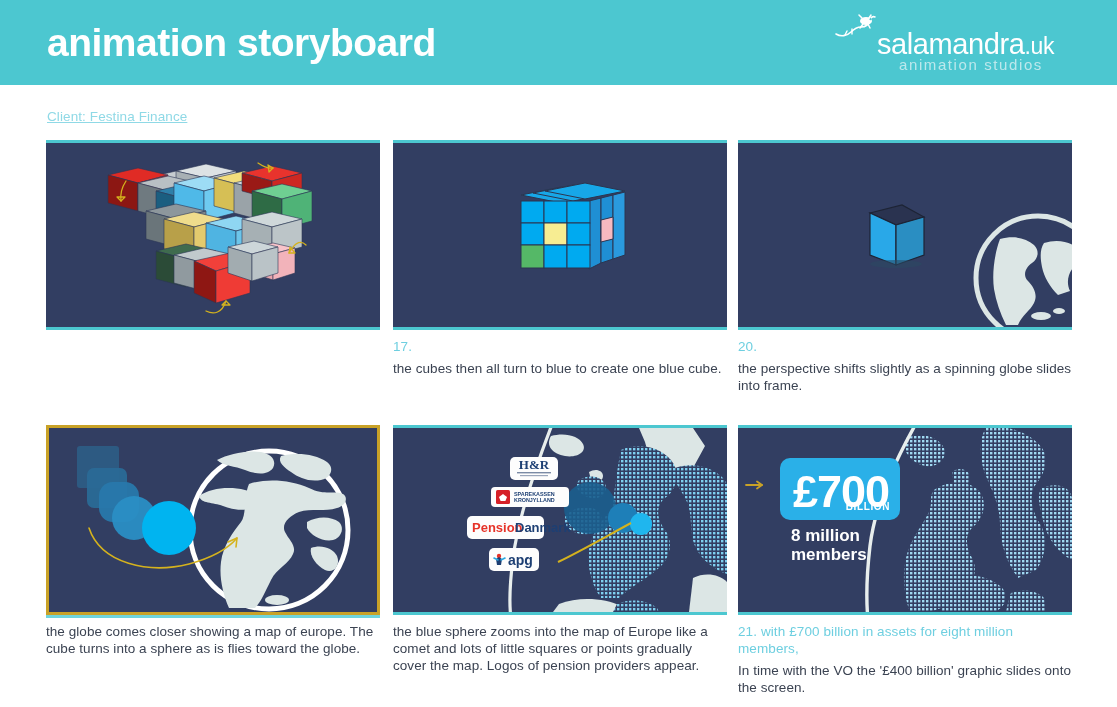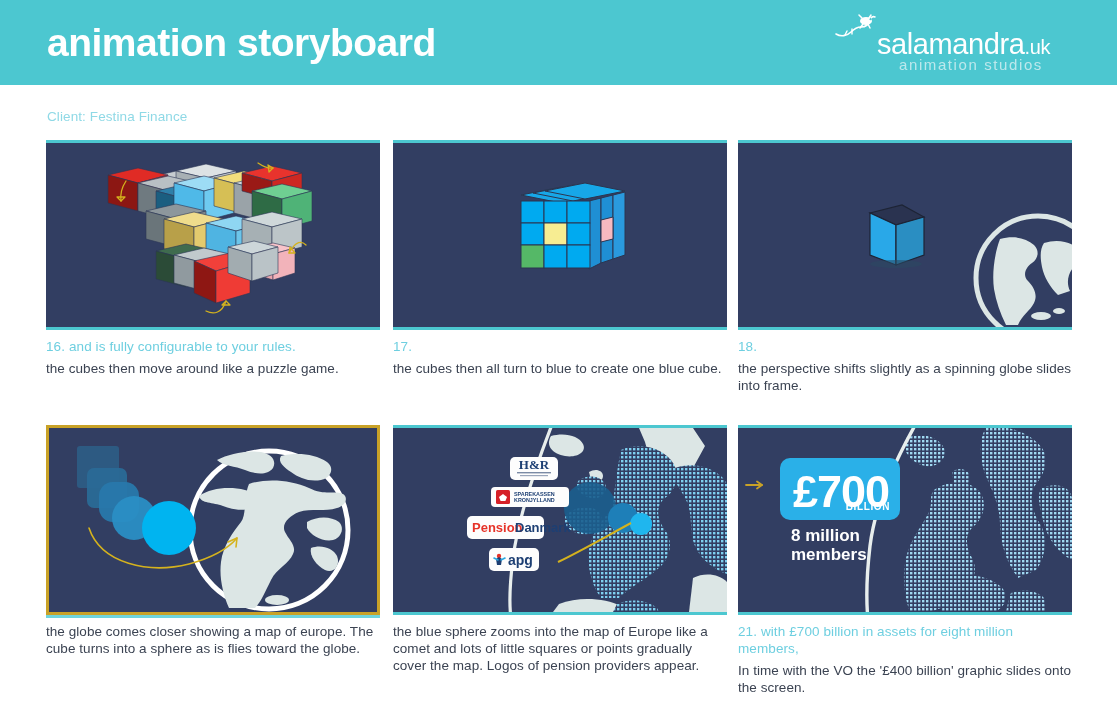--- a/index.html
+++ b/index.html
@@ -21,32 +21,32 @@
     font-size: 39px; font-weight: bold; color: #ffffff;
     letter-spacing: -0.5px; line-height: 48px;
   }
   .logo { position: absolute; right: 38px; top: 12px; width: 250px; height: 62px; }
   .logo-mark { position: absolute; left: 4px; top: 2px; width: 46px; height: 26px; }
   .logo-name {
     position: absolute; left: 48px; top: 16px;
     font-size: 29px; color: #ffffff; letter-spacing: -0.4px;
     font-family: "Liberation Sans", sans-serif;
   }
-  .logo-name .tld { font-size: 20px; }
+  .logo-name .tld { font-size: 23px; }
   .logo-sub {
     position: absolute; left: 70px; top: 44px;
     font-size: 15px; color: #bce8ec; letter-spacing: 1.6px;
   }
 
   
   .meta {
     position: absolute; font-size: 13.5px; color: #8fd9e6;
     letter-spacing: 0.1px; white-space: nowrap;
   }
-  .meta-client { left: 47px; top: 109px; }
+  .meta-client { left: 47px; top: 109px; text-decoration: underline; }
   .meta-project { left: 393px; top: 109px; }
 
   
   .grid { position: absolute; left: 0; top: 0; width: 1117px; height: 707px; }
   .cell { position: absolute; }
   .cell.c0 { left: 46px; }
   .cell.c1 { left: 393px; }
   .cell.c2 { left: 738px; }
   .cell.r0 { top: 140px; }
   .cell.r1 { top: 425px; }
@@ -226,24 +226,20 @@
               <path d="M75 58 l-4 -4 M75 58 l4 -4 M71 54 l8 0"></path>
               <path d="M212 20 C218 24 222 26 227 25"></path>
               <path d="M227 25 l-5 -3 M227 25 l-4 4 M222 22 l1 7"></path>
               <path d="M260 102 C256 98 250 97 243 110"></path>
               <path d="M243 110 l1 -6 M243 110 l6 0 M244 104 l5 6"></path>
               <path d="M160 168 C168 172 176 170 180 158"></path>
               <path d="M180 158 l-4 4 M180 158 l4 4 M176 162 l8 0"></path>
             </g>
           </svg>
         </div>
-      </div>
-      <div class="caption">
-        <div class="cap-title">16. and is fully configurable to your rules.</div>
-        <div class="cap-body">the cubes then move around like a puzzle game.</div>
       </div>
     </div>
 
     <div class="cell c1 r0">
       <div class="frame">
         <div class="frame-inner">
           <svg width="334" height="184" viewBox="0 0 334 184">
             <rect width="334" height="184" fill="#323e62"></rect>
             <g stroke="#2b3550" stroke-width="1">
 
@@ -298,21 +294,21 @@
             <g stroke="#1d2435" stroke-width="1.2">
               <polygon points="132,70 164,62 186,74 158,82" fill="#2a3350"></polygon>
               <polygon points="132,70 132,112 158,122 158,82" fill="#29a8e8"></polygon>
               <polygon points="158,82 158,122 186,112 186,74" fill="#2a8ec2"></polygon>
             </g>
             <ellipse cx="158" cy="121" rx="26" ry="4" fill="#2b4a63" opacity="0.6"></ellipse>
           </svg>
         </div>
       </div>
       <div class="caption">
-        <div class="cap-title">18.</div>
+        <div class="cap-title">20.</div>
         <div class="cap-body">the perspective shifts slightly as a spinning globe slides into frame.</div>
       </div>
     </div>
 
     <div class="cell c0 r1">
       <div class="frame highlight">
         <div class="frame-inner">
           <svg width="328" height="184" viewBox="0 0 328 184">
             <rect width="328" height="184" fill="#323e62"></rect>
 

